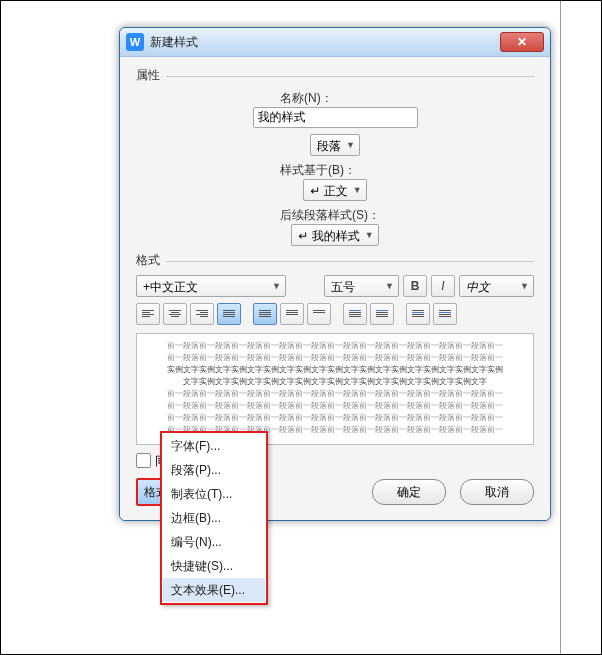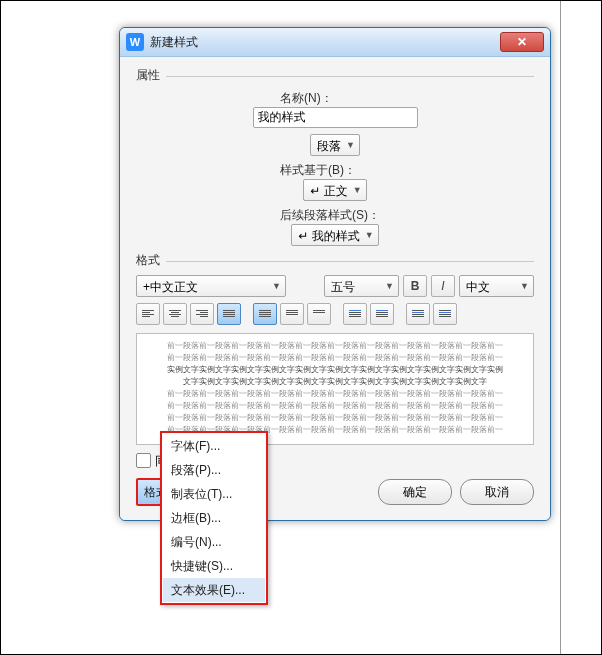--- a/index.html
+++ b/index.html
@@ -148,21 +148,21 @@
   }
 
   
   .fmt-row1 {
     display: flex;
     gap: 4px;
     margin-bottom: 6px;
   }
   .fmt-row1 .font-sel { flex: 1.8; }
   .fmt-row1 .size-sel { flex: 0.9; padding-left: 34px; }
-  .fmt-row1 .wght-sel { flex: 0.9; }
+  .fmt-row1 .wght-sel { flex: 0.9; font-style: italic; }
   .tbtn {
     height: 22px;
     min-width: 24px;
     border: 1px solid #b0b0b0;
     border-radius: 2px;
     background: linear-gradient(#fdfdfd,#eaeaea);
     display: inline-flex;
     align-items: center;
     justify-content: center;
     color: #444;
@@ -228,21 +228,21 @@
   .spacer { flex: 1; }
   .btn {
     height: 24px;
     min-width: 72px;
     border: 1px solid #8a8a8a;
     border-radius: 12px;
     background: linear-gradient(#fdfdfd,#e7e7e7);
     display: inline-flex;
     align-items: center;
     justify-content: center;
-    margin-left: 8px;
+    margin-left: 14px;
   }
 
   
   .menu {
     position: absolute;
     left: 159px;
     top: 430px;
     width: 102px;
     border: 2px solid #e21b1b;
     background: #fff;

